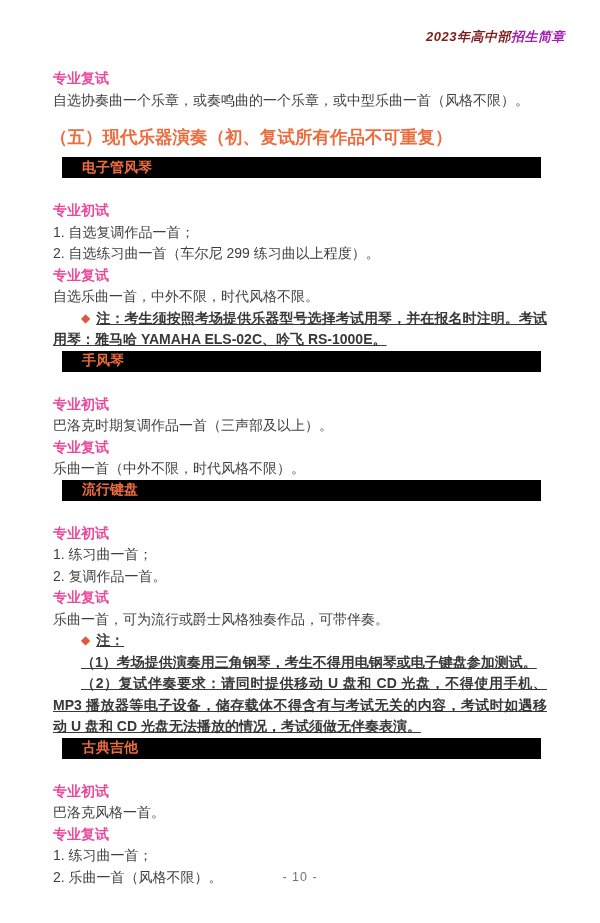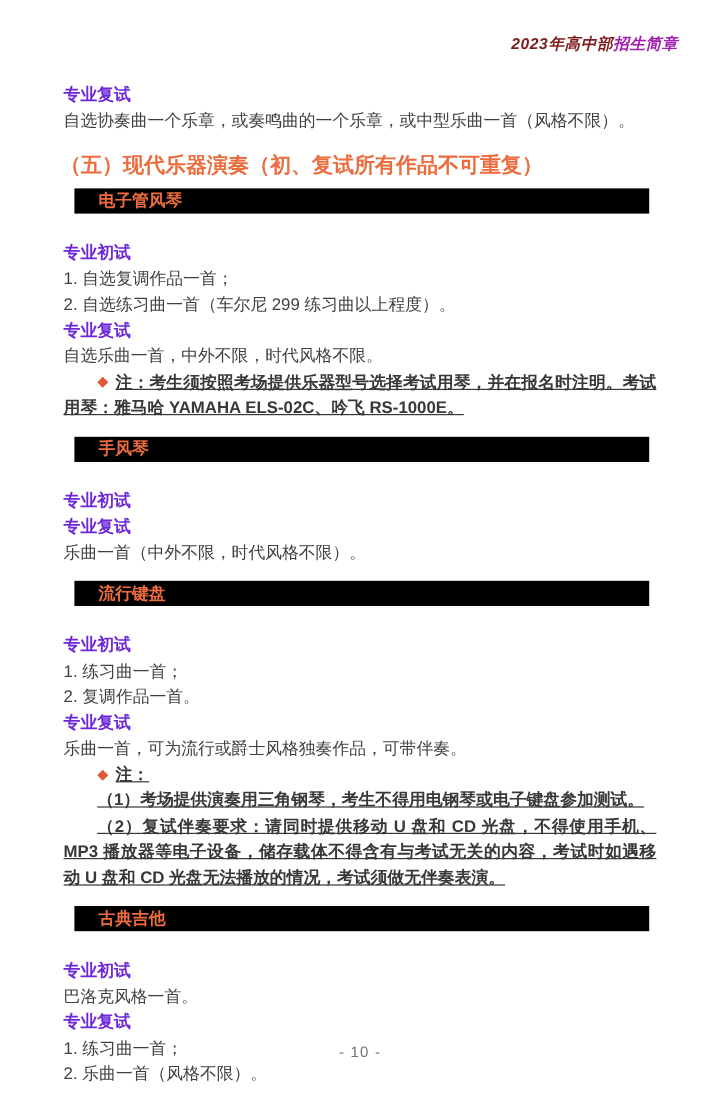--- a/index.html
+++ b/index.html
@@ -17,30 +17,30 @@
     font-size: 13px; font-weight: bold; font-style: italic;
     letter-spacing: 0.5px; white-space: nowrap;
   }
   .hdr-gray   { color: #7f1d1d; }
   .hdr-orange { color: #a21caf; }
 
   
   .content { position: absolute; top: 68px; left: 53px; width: 494px; }
   .content p { margin: 0; font-size: 14px; line-height: 21.5px; }
 
-  .label { font-weight: bold; margin-left: 29px; color: #6d28d9; }
+  .label { font-weight: bold; margin-left: 29px; color: #ec4899; }
   .line  { margin-left: 29px; }
   .intro-label { margin-top: 6px; }
 
   .section-title {
     color: #ec6c3d; font-size: 17.5px; font-weight: bold;
     line-height: 24px; margin: 14px 0 8px -3px; white-space: nowrap;
   }
 
-  .instrument { margin-top: 13px; }
+  .instrument { }
   .instrument:first-child { margin-top: 0; }
   .bar {
     height: 21px; background: #000000;
     margin-left: 9px; margin-right: 6px; padding-left: 20px;
     display: flex; align-items: center;
     color: #ec6c3d; font-weight: bold; font-size: 14px;
   }
   .blocks { padding-top: 22px; }
 
   .note, .para {
@@ -88,20 +88,21 @@
             <p class="line">自选乐曲一首，中外不限，时代风格不限。</p>
             <p class="note"><span class="diamond">◆</span><span>注：考生须按照考场提供乐器型号选择考试用琴，并在报名时注明。考试用琴：雅马哈 YAMAHA ELS-02C、吟飞 RS-1000E。</span></p>
           </div>
         </section>
         <section class="instrument">
           <div class="bar">
             <span>手风琴</span>
           </div>
           <div class="blocks">
             <p class="label">专业初试</p>
+            <p class="line">巴洛克时期复调作品一首（三声部及以上）。</p>
             <p class="label">专业复试</p>
             <p class="line">乐曲一首（中外不限，时代风格不限）。</p>
           </div>
         </section>
         <section class="instrument">
           <div class="bar">
             <span>流行键盘</span>
           </div>
           <div class="blocks">
             <p class="label">专业初试</p>

